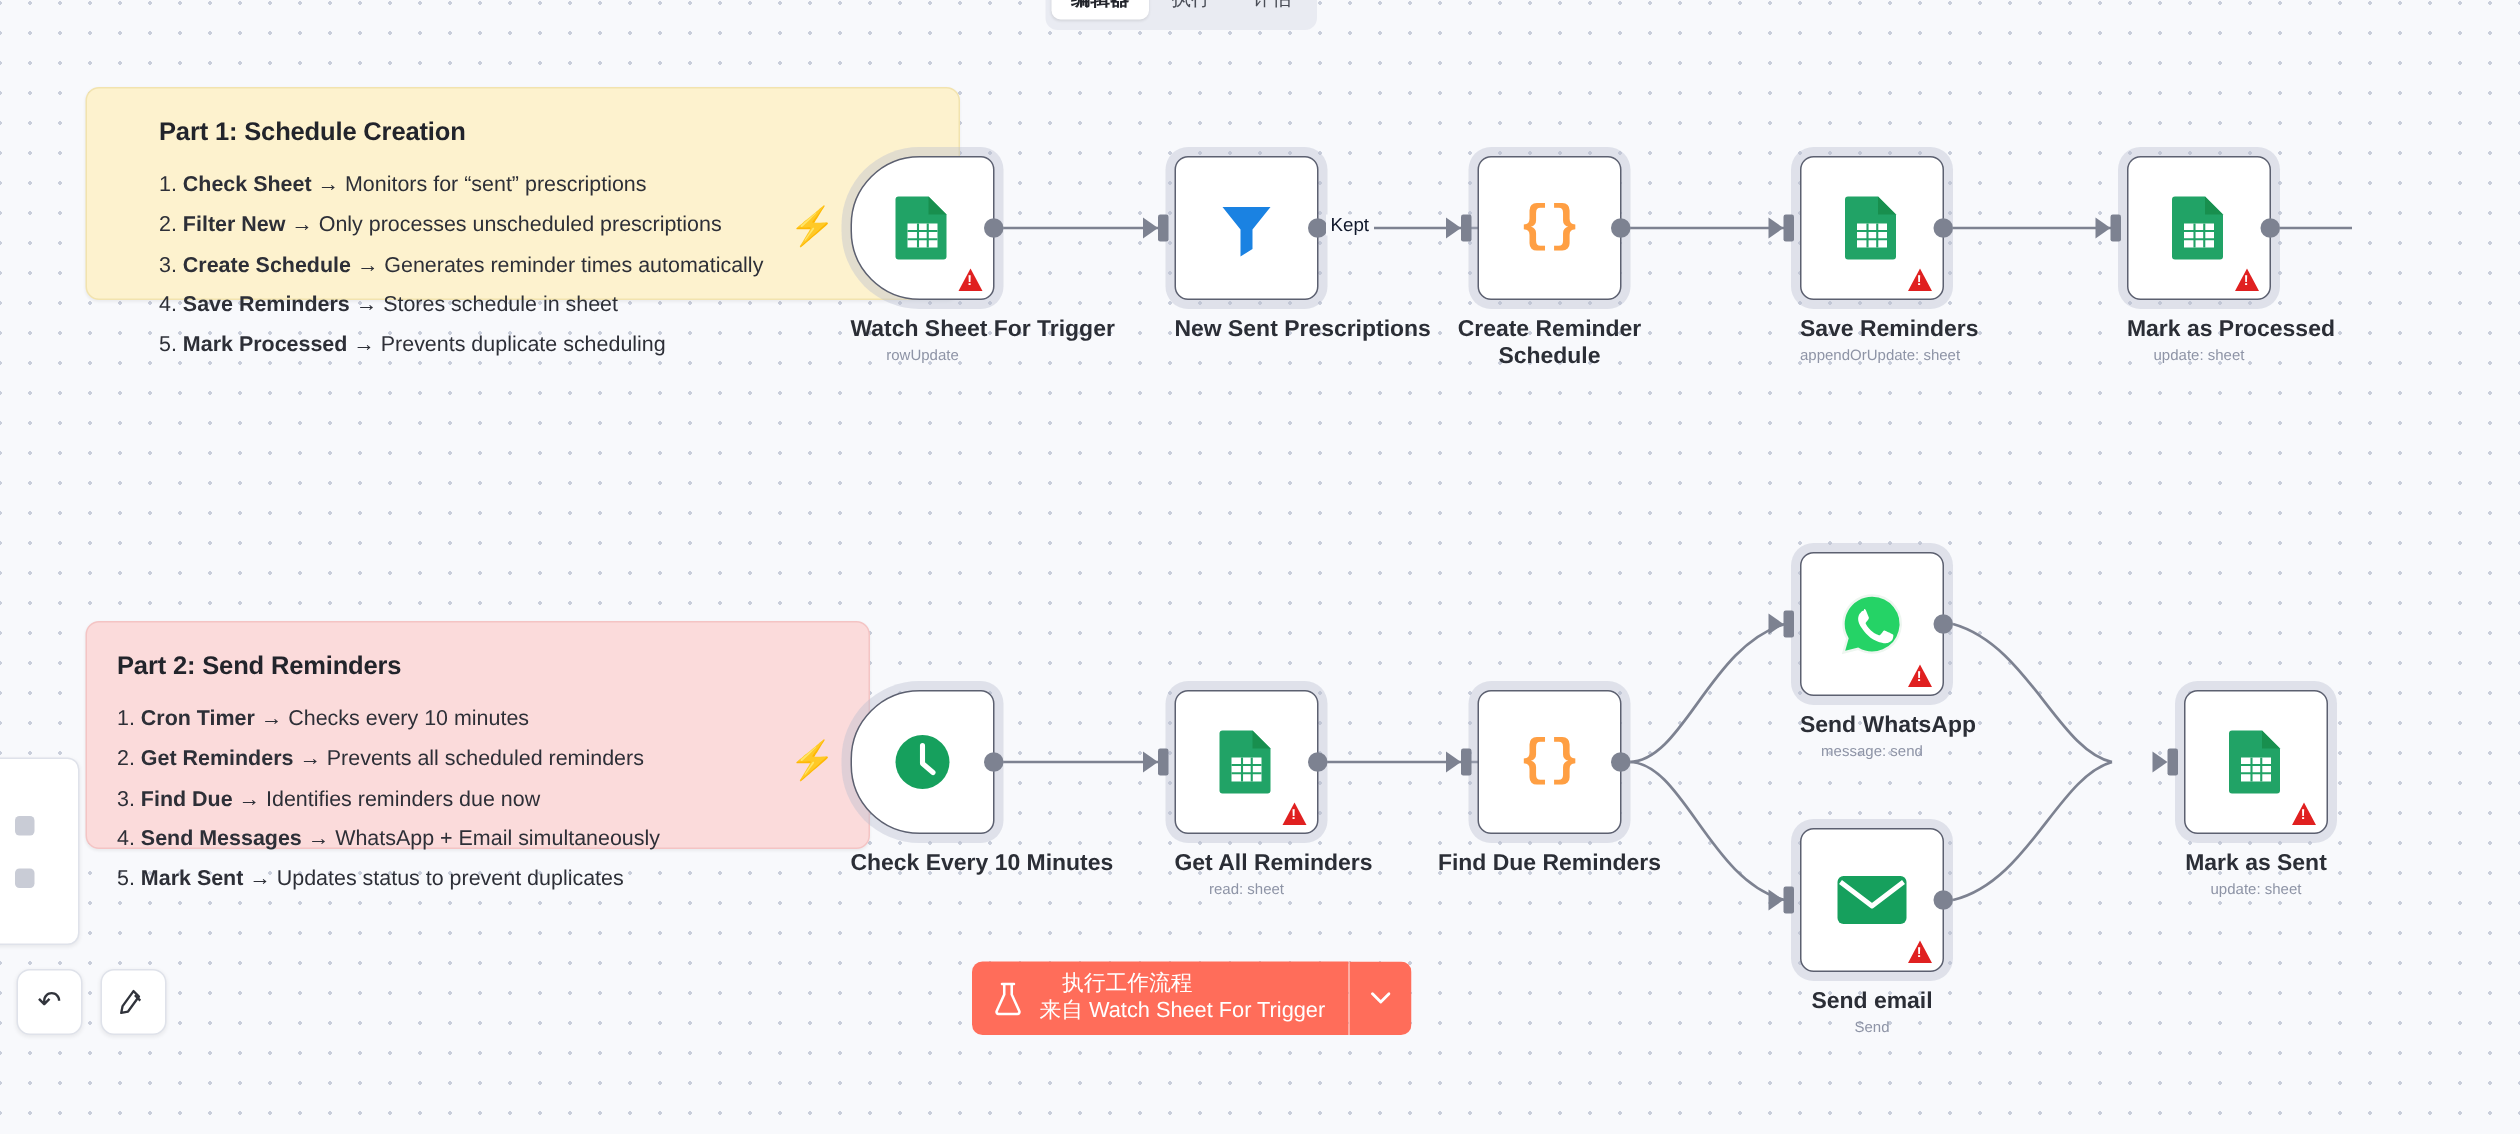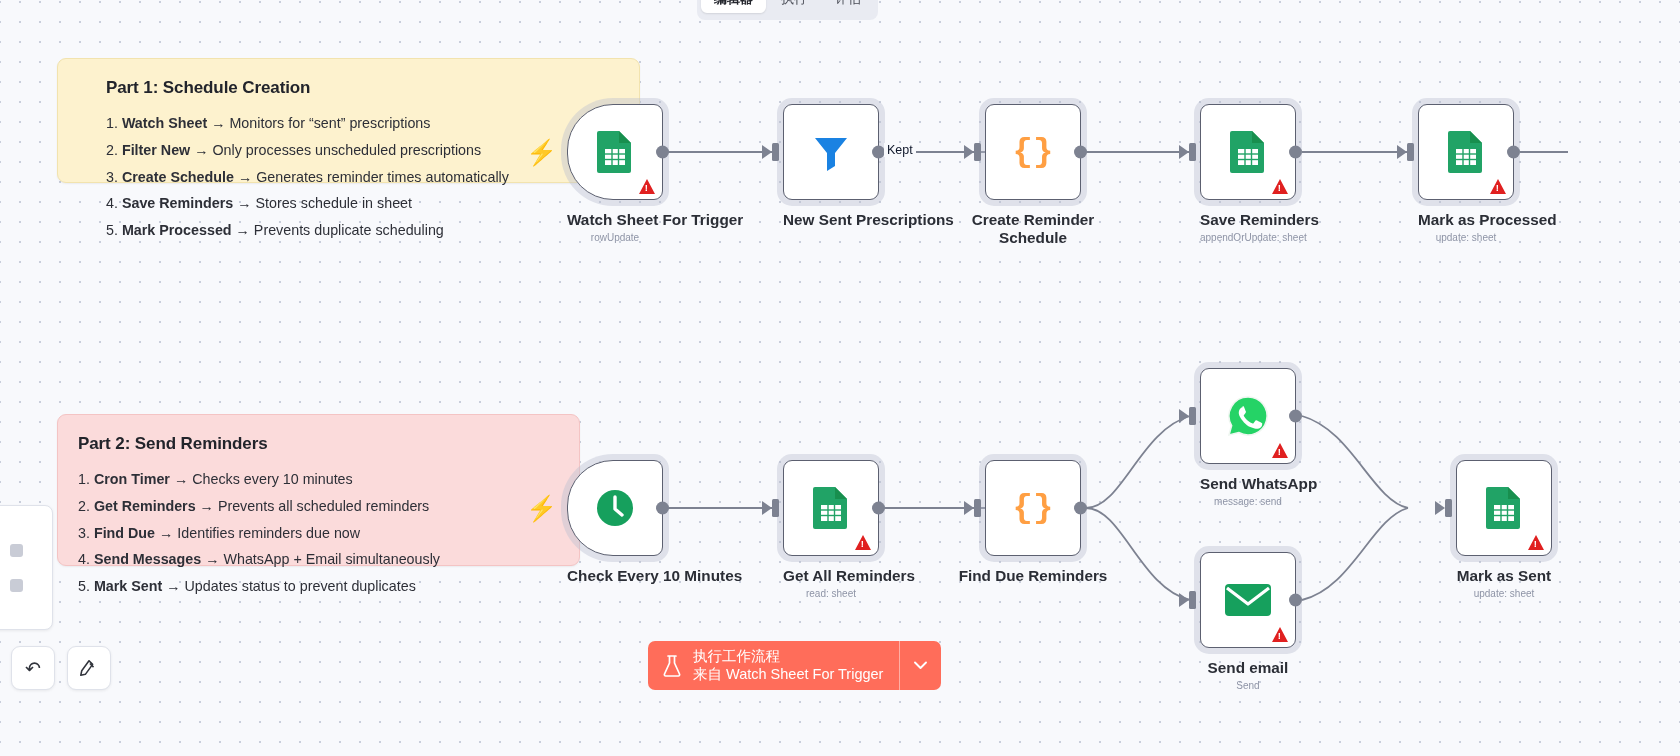--- a/index.html
+++ b/index.html
@@ -233,21 +233,21 @@
     background: #ff6d5a;
     color: #fff;
     border-radius: 7px 0 0 7px;
     display: flex;
     align-items: center;
     padding: 0 16px 0 14px;
     gap: 11px;
     min-width: 230px;
   }
   .exec-txt { line-height: 1.22; }
-  .exec-t1 { font-size: 14.5px; font-weight: normal; }
+  .exec-t1 { font-size: 14.5px; font-weight: normal; margin-left: 15px; }
   .exec-t2 { font-size: 14.5px; }
   .exec-caret {
     background: #ff6d5a;
     color: #fff;
     width: 42px;
     border-radius: 0 7px 7px 0;
     border-left: 1px solid rgba(255,255,255,.45);
     display: flex; align-items: center; justify-content: center;
     font-size: 13px;
   }
@@ -278,24 +278,24 @@
       <path d="M1302 600 C 1352 588, 1372 518, 1408 508"></path>
     </g>
   </svg>
 
   <div class="tabbar">
     <div class="tab active">编辑器</div>
     <div class="tab">执行</div>
     <div class="tab">评估</div>
   </div>
 
-  <div class="sticky yellow" style="left:57px; top:58px; width:583px; height:125px;padding-left:48px;">
+  <div class="sticky yellow" style="left:57px; top:58px; width:583px; height:142px;padding-left:48px;">
     <h3>Part 1: Schedule Creation</h3>
     <ol>
-      <li><span class="b">Watch Sheet</span><span class="arw"> <span>→</span> </span><span>Monitors for “sent” prescriptions</span></li>
+      <li><span class="b">Check Sheet</span><span class="arw"> <span>→</span> </span><span>Monitors for “sent” prescriptions</span></li>
       <li><span class="b">Filter New</span><span class="arw"> <span>→</span> </span><span>Only processes unscheduled prescriptions</span></li>
       <li><span class="b">Create Schedule</span><span class="arw"> <span>→</span> </span><span>Generates reminder times automatically</span></li>
       <li><span class="b">Save Reminders</span><span class="arw"> <span>→</span> </span><span>Stores schedule in sheet</span></li>
       <li><span class="b">Mark Processed</span><span class="arw"> <span>→</span> </span><span>Prevents duplicate scheduling</span></li>
     </ol>
   </div>
 
   <div class="sticky pink" style="left:57px; top:414px; width:523px; height:152px;">
     <h3>Part 2: Send Reminders</h3>
     <ol>

